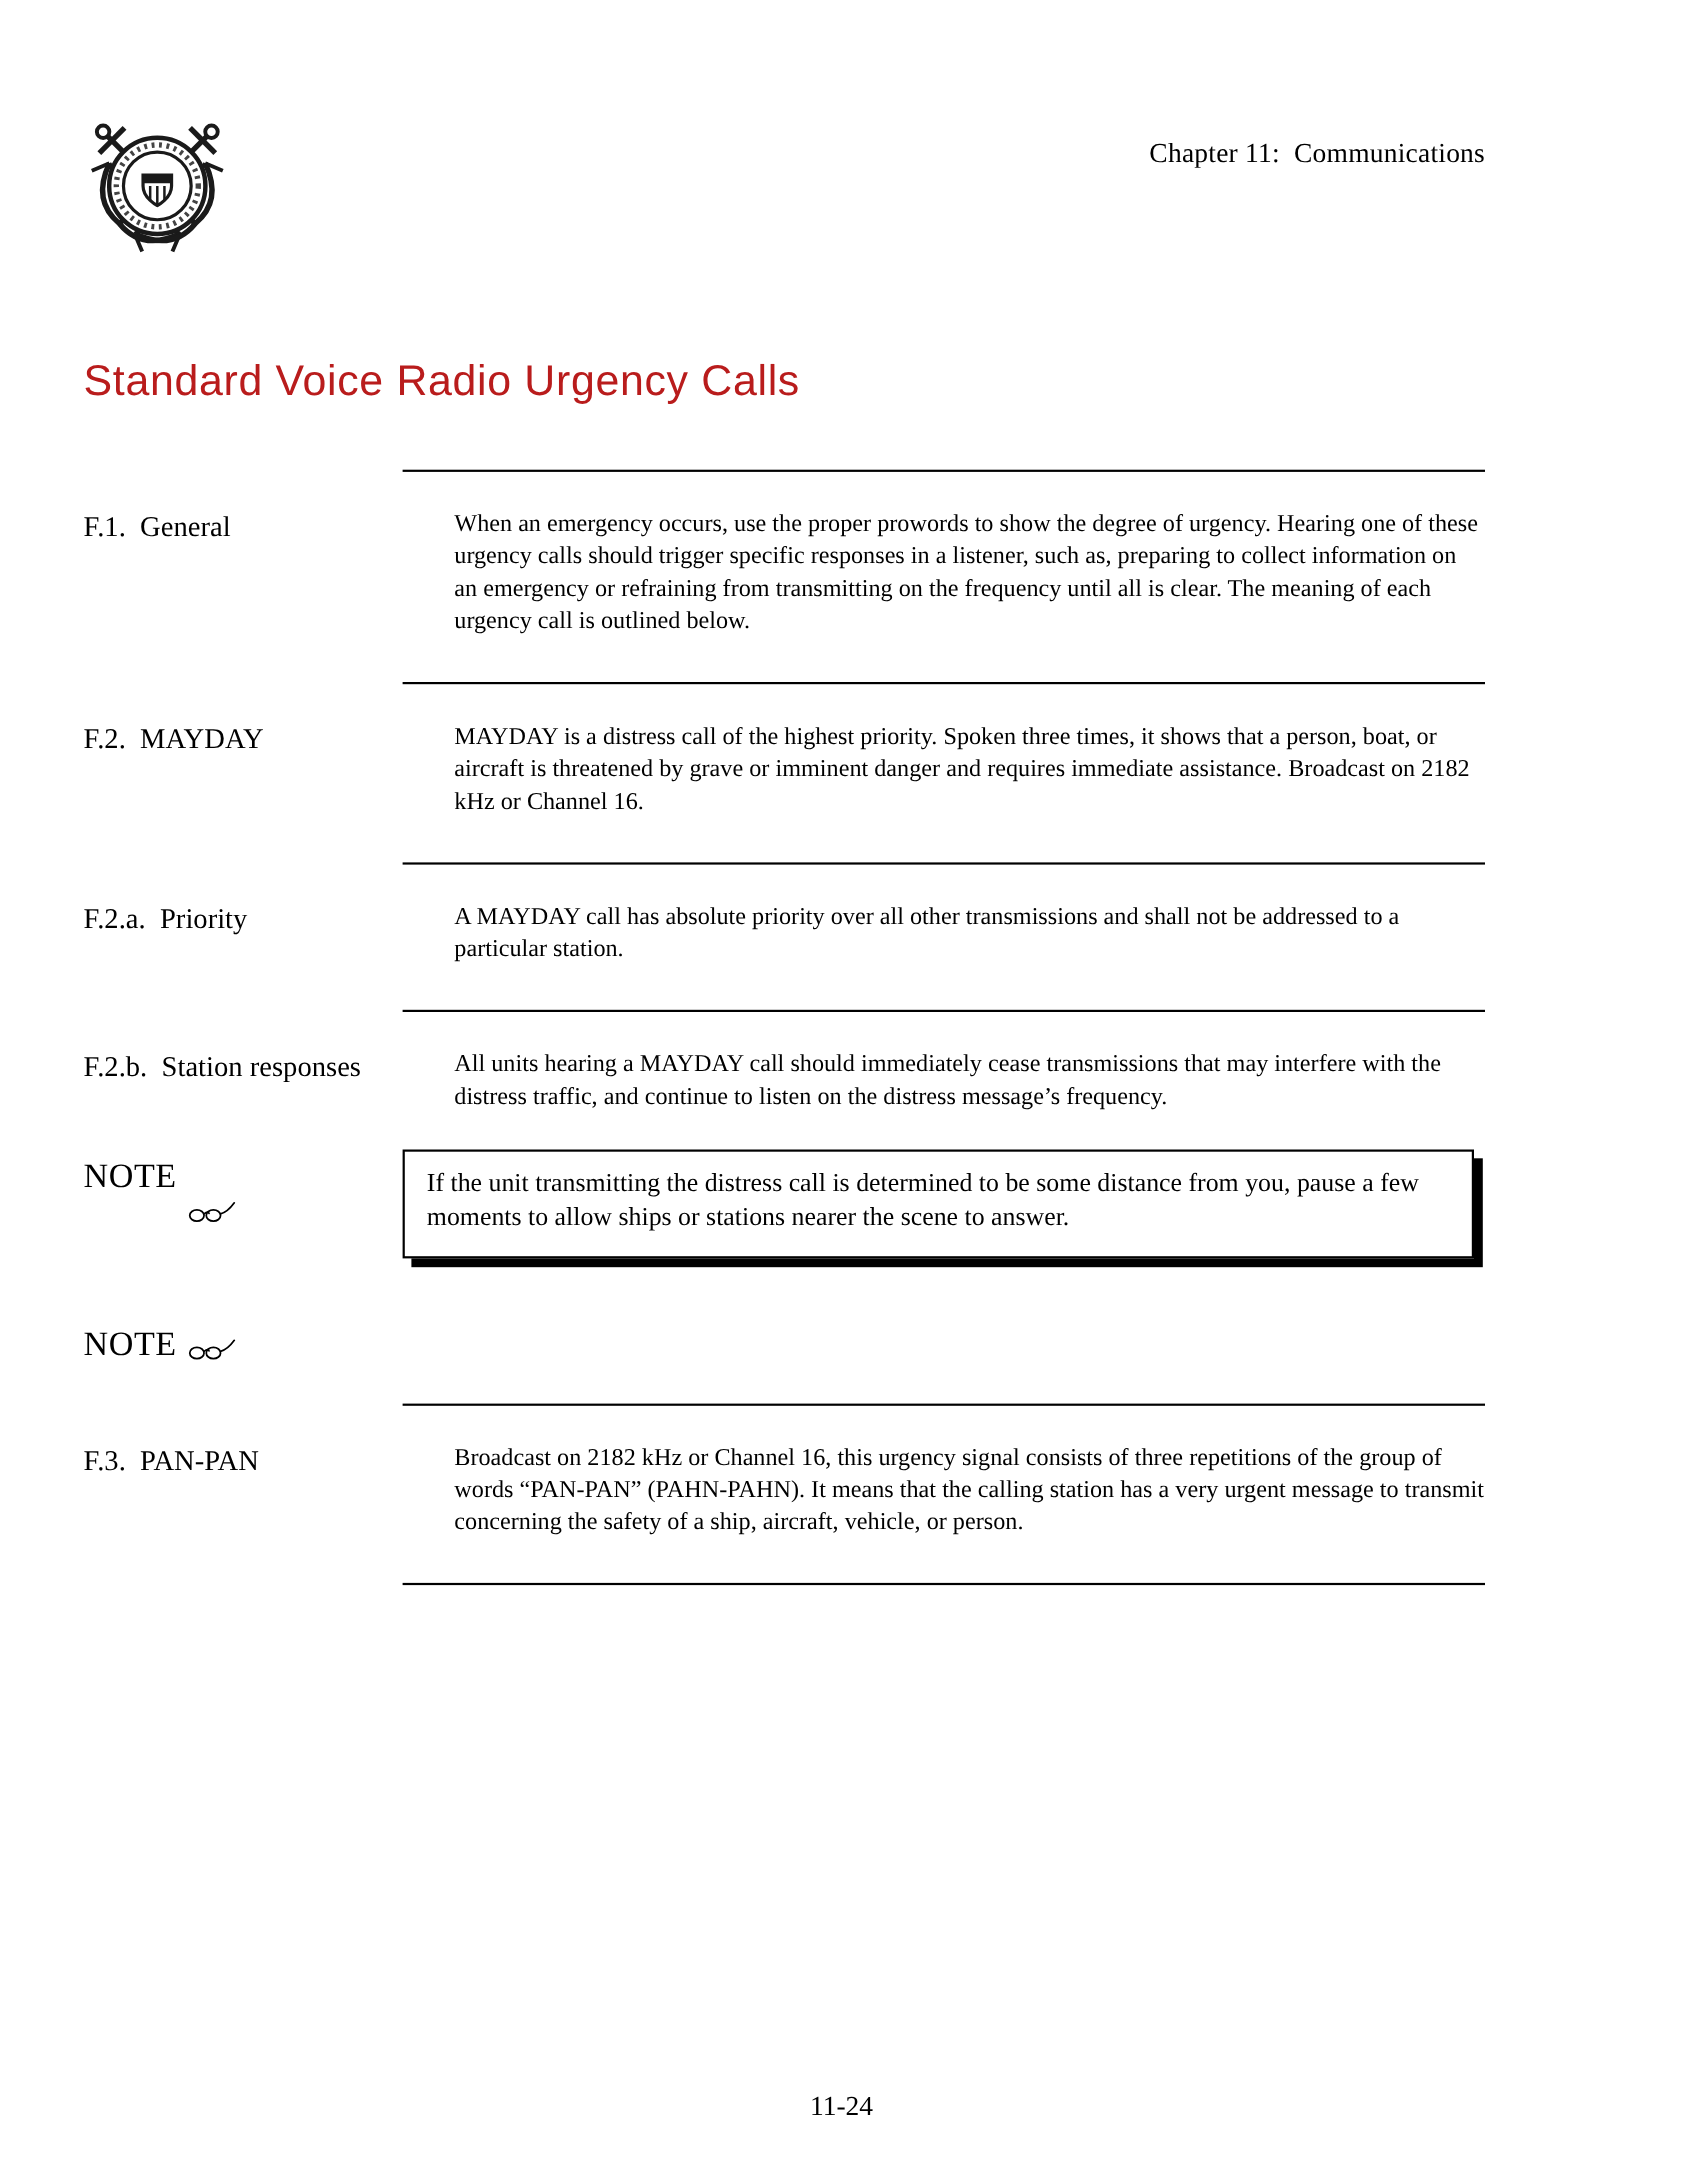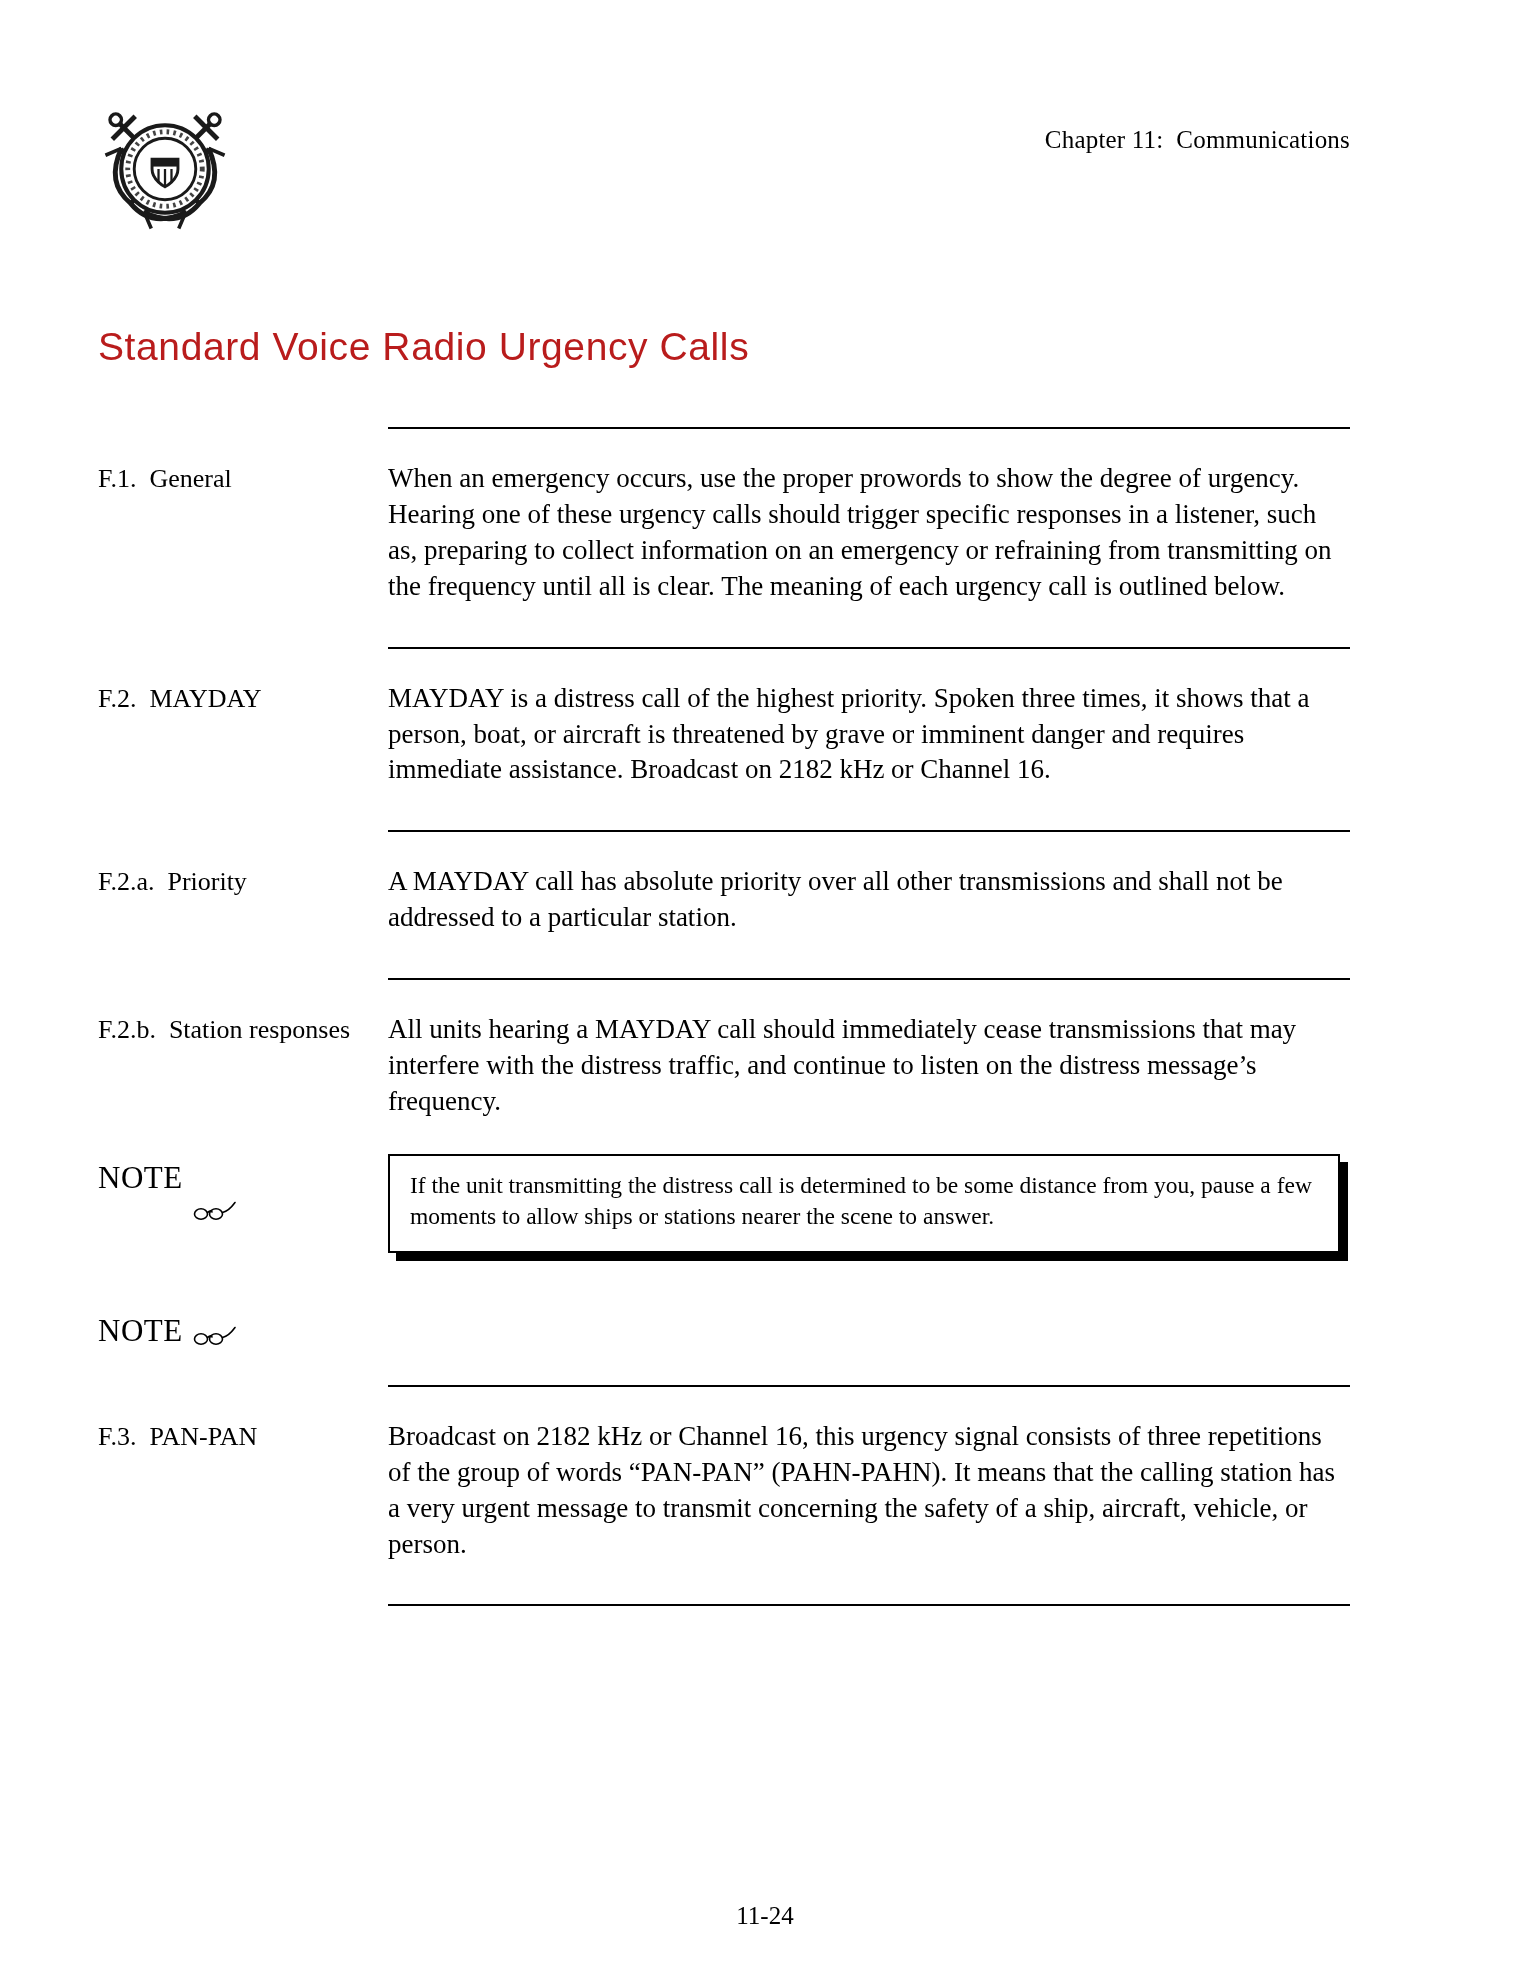--- a/index.html
+++ b/index.html
@@ -5,21 +5,21 @@
   * { margin: 0; padding: 0; box-sizing: border-box; }
   html, body { background: #e8e8e8; }
   .page {
     position: relative;
     width: 1530px;
     height: 1980px;
     margin: 0 auto;
     background: #ffffff;
     color: #000;
     font-family: "Liberation Serif", serif;
-    padding: 88px 180px 0 98px;
+    padding: 88px 180px 0 76px;
     overflow: hidden;
   }
   .header {
     display: flex;
     justify-content: space-between;
     align-items: flex-start;
     height: 175px;
   }
   .logo { width: 162px; height: 162px; margin-left: -14px; }
   .chapter {
@@ -47,22 +47,23 @@
   .label {
     width: 290px;
     flex: none;
     font-size: 26px;
     line-height: 1.35;
     padding-right: 24px;
     white-space: pre-wrap;
   }
   .body-text {
     flex: 1;
-    font-size: 27px;
+    font-size: 22px;
     line-height: 1.33;
+    margin-left: 47px;
   }
   .note-row { display: flex; padding: 18px 0 36px; }
   .note-label {
     width: 290px;
     flex: none;
     font-size: 31px;
     letter-spacing: 0.5px;
     display: flex;
     align-items: baseline;
     gap: 8px;

